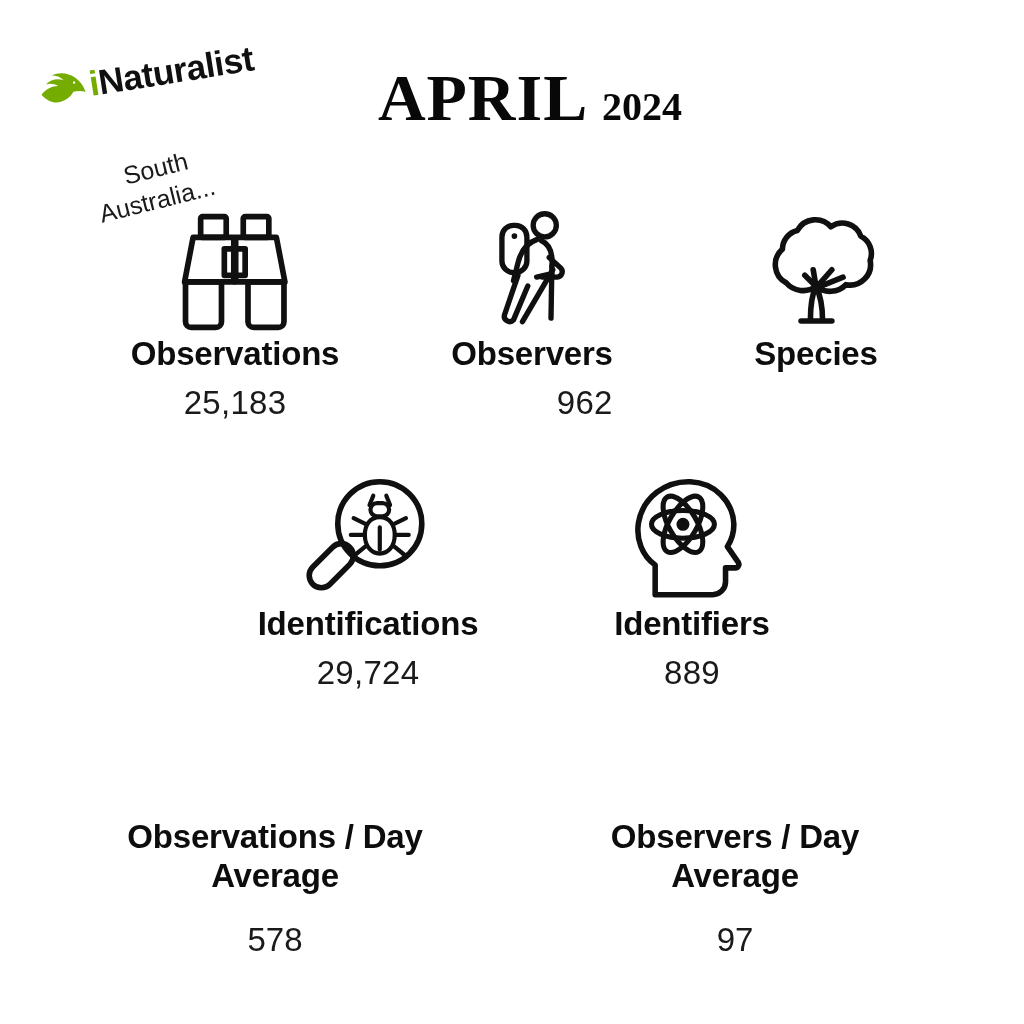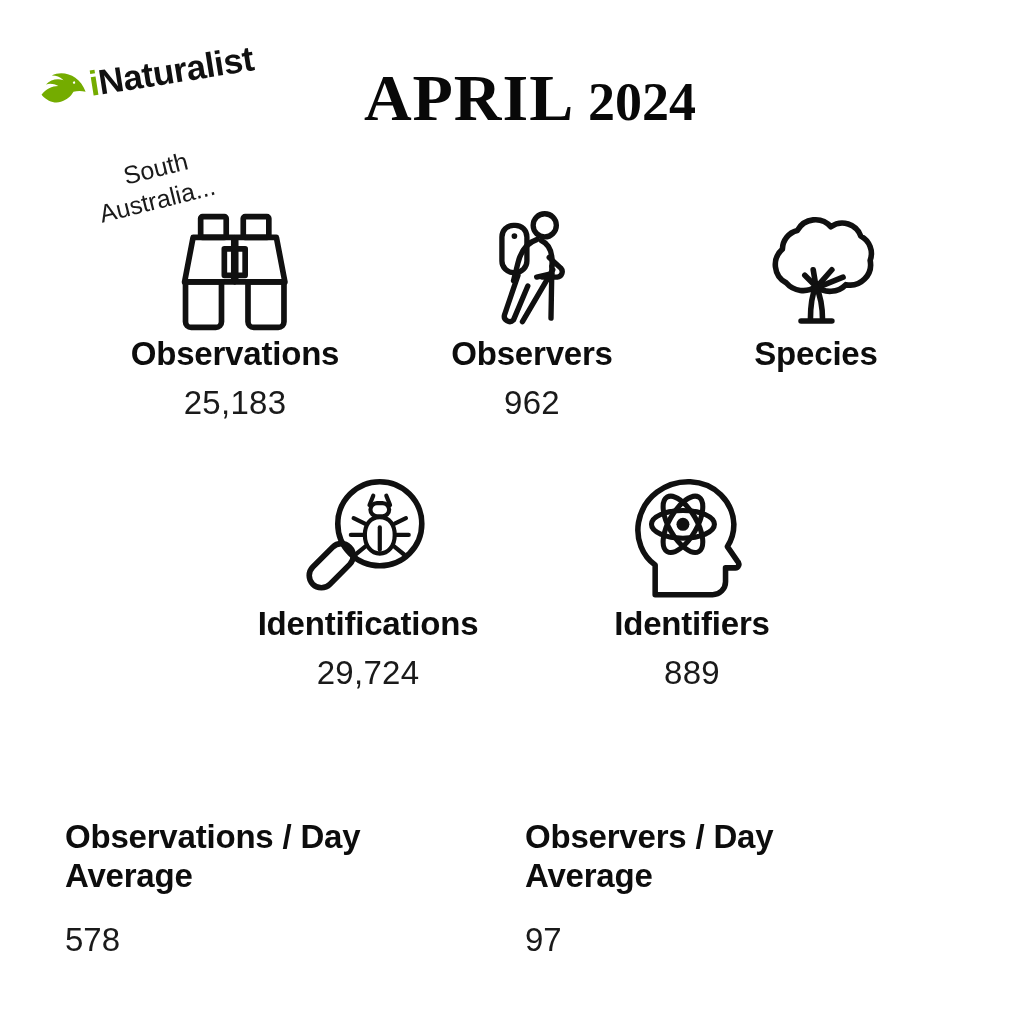--- a/index.html
+++ b/index.html
@@ -86,21 +86,21 @@
     text-align: center;
     font-family: "Liberation Serif", "DejaVu Serif", serif;
     font-size: 66px;
     font-weight: 700;
     letter-spacing: 1px;
     color: #080808;
     line-height: 1.05;
     white-space: nowrap;
   }
   .page-title .year {
-    font-size: 54px;
+    font-size: 40px;
     letter-spacing: 0px;
   }
 
   
   .stat {
     position: absolute;
     text-align: center;
     transform: translateX(-50%);
     margin-left: 10px;
   }
@@ -122,29 +122,30 @@
     font-size: 33px;
     font-weight: 300;
     color: #1a1a1a;
     line-height: 1.2;
     margin-top: 10px;
     letter-spacing: 0.3px;
   }
 
   
   .stat-observations { left: 225px; top: 196px; }
-  .stat-observers    { left: 522px; top: 196px; }
+  .stat-observers    { left: 522px; top: 196px; text-align: right; }
   .stat-species      { left: 806px; top: 196px; }
   
   .stat-identifications { left: 358px; top: 466px; }
   .stat-identifiers     { left: 682px; top: 466px; }
 
   
   .stat-text-only {
     position: absolute;
+    text-align: center;
     transform: translateX(-50%);
     width: 420px;
   }
   .stat-text-only .stat-label {
     font-size: 33px;
     font-weight: 700;
     color: #0d0d0d;
     line-height: 1.18;
     letter-spacing: -0.2px;
   }

